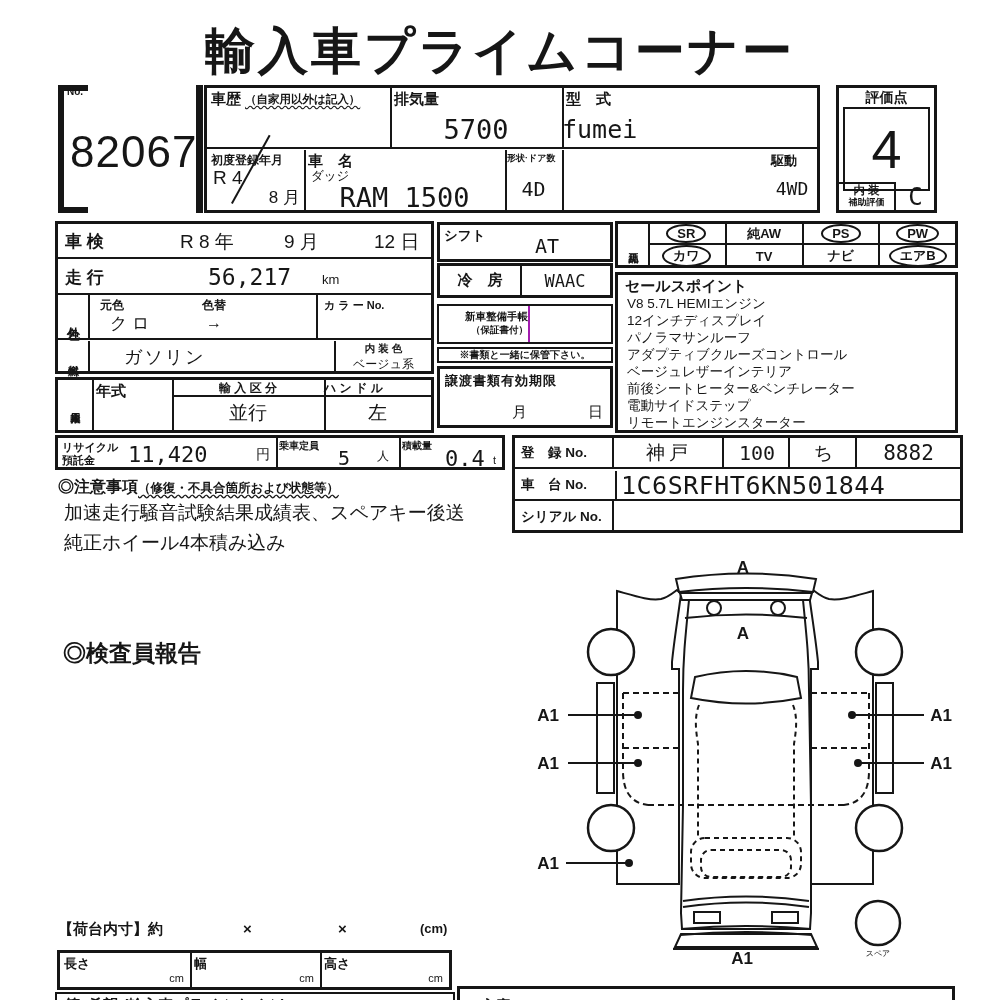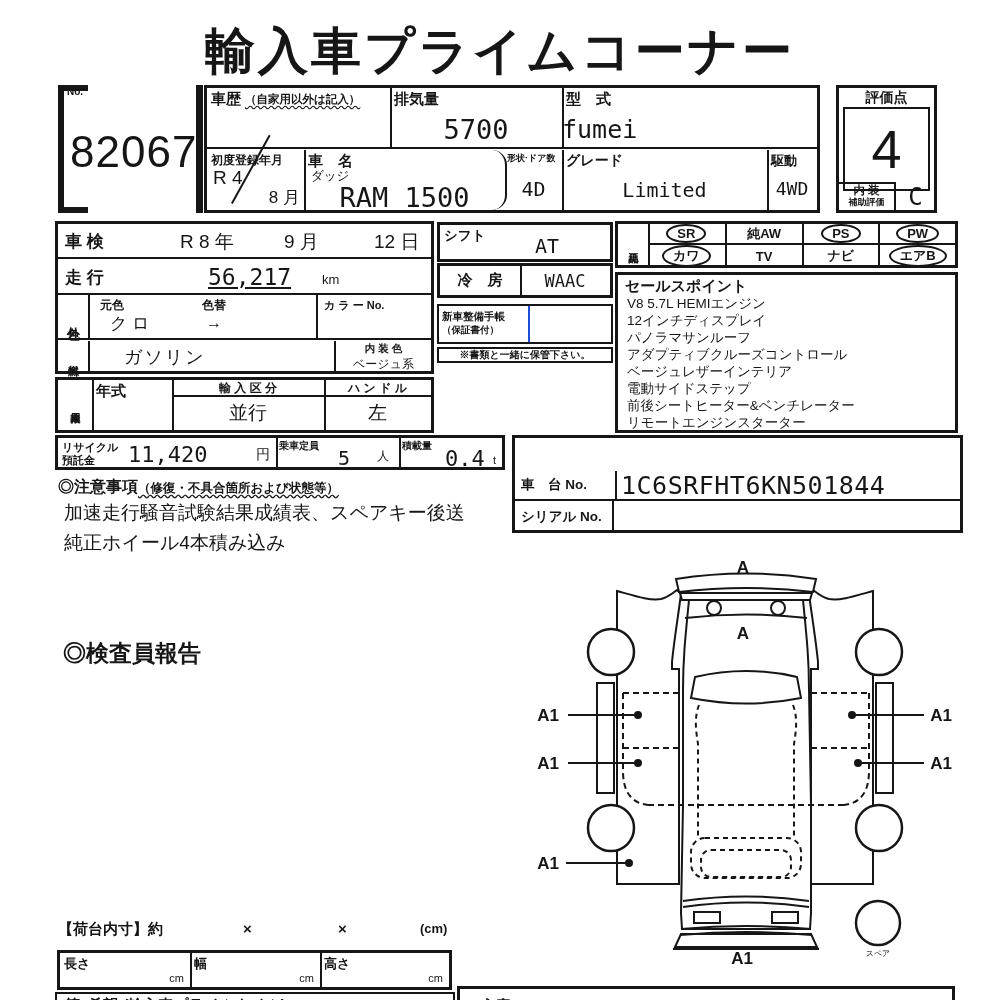--- a/index.html
+++ b/index.html
@@ -54,32 +54,28 @@
       <span class="cell-label" style="font-size:15px;">型　式</span>
       <span class="abs mono" style="left:0;right:0;top:27px;text-align:left;font-size:25px;">fumei</span>
     </div>
 
     <div class="abs" style="left:0;top:61.5px;width:97px;bottom:0;border-right:2.5px solid #161616;">
       <span class="cell-label" style="font-size:12px;white-space:nowrap;">初度登録年月</span>
       <span class="abs" style="left:6px;top:17px;font-size:19px;">R 4</span>
       <span class="abs" style="right:4px;bottom:1px;font-size:17px;">8 月</span>
       <div class="abs" style="left:24px;top:53px;width:78px;border-top:2px solid #161616;transform-origin:0 0;transform:rotate(-61deg);"></div>
     </div>
-    <div class="abs" style="left:97px;top:61.5px;width:201px;bottom:0;border-right:2.5px solid #161616;border-radius:15px;">
+    <div class="abs" style="left:97px;top:61.5px;width:201px;bottom:0;border-right:2.5px solid #161616;">
       <span class="cell-label" style="font-size:15px;">車　名</span>
       <span class="abs" style="left:7px;top:18px;font-size:12.5px;">ダッジ</span>
       <span class="abs mono" style="left:0;right:0;top:32px;text-align:center;font-size:27px;">RAM 1500</span>
     </div>
     <div class="abs" style="left:298px;top:61.5px;width:57px;bottom:0;border-right:2.5px solid #161616;">
       <span class="cell-label" style="font-size:9px;left:2px;white-space:nowrap;">形状·ドア数</span>
       <span class="abs mono" style="left:0;right:0;top:27px;text-align:center;font-size:20px;">4D</span>
-    </div>
-    <div class="abs" style="left:355px;top:61.5px;width:205px;bottom:0;border-right:2.5px solid #161616;">
-      <span class="cell-label" style="font-size:14px;">グレード</span>
-      <span class="abs mono" style="left:0;right:0;top:28px;text-align:center;font-size:20px;">Limited</span>
     </div>
     <div class="abs" style="left:560px;top:61.5px;right:0;bottom:0;">
       <span class="cell-label" style="font-size:13px;">駆動</span>
       <span class="abs mono" style="left:0;right:0;top:28px;text-align:center;font-size:18px;">4WD</span>
     </div>
   </div>
 
   <div class="bx" style="left:836px;top:85px;width:101px;height:128px;">
     <div class="abs b" style="left:0;right:0;top:1px;text-align:center;font-size:14px;">評価点</div>
     <div class="abs ctr" style="left:4px;right:4px;top:19px;height:80px;border:2.5px solid #161616;font-size:54px;">4</div>
@@ -92,21 +88,21 @@
 
   <div class="bx" style="left:55px;top:221px;width:379px;height:153px;">
     <div class="abs" style="left:0;right:0;top:0;height:33px;border-bottom:2.5px solid #161616;">
       <span class="abs b" style="left:7px;top:6px;font-size:17px;">車 検</span>
       <span class="abs" style="left:82px;top:5px;font-size:19px;margin-left:40px;">R 8 年</span>
       <span class="abs" style="left:226px;top:5px;font-size:19px;">9 月</span>
       <span class="abs" style="left:316px;top:5px;font-size:19px;">12 日</span>
     </div>
     <div class="abs" style="left:0;right:0;top:35.5px;height:33px;border-bottom:2.5px solid #161616;">
       <span class="abs b" style="left:7px;top:6px;font-size:17px;">走 行</span>
-      <span class="abs mono" style="left:150px;top:4px;font-size:23px;text-decoration:underline;">56,217</span>
+      <span class="abs mono" style="left:150px;top:4px;font-size:23px;">56,217</span>
       <span class="abs" style="left:264px;top:12px;font-size:13px;">km</span>
     </div>
     <div class="abs" style="left:0;right:0;top:71px;height:43px;border-bottom:2.5px solid #161616;">
       <div class="abs ctr" style="left:0;top:0;bottom:0;width:30px;border-right:2.5px solid #161616;">
         <span class="vt b" style="font-size:13px;">外色</span>
       </div>
       <span class="abs b" style="left:42px;top:2px;font-size:12px;">元色</span>
       <span class="abs b" style="left:144px;top:2px;font-size:12px;">色替</span>
       <span class="abs" style="left:52px;top:17px;font-size:17px;">ク ロ</span>
       <span class="abs b" style="left:148px;top:19px;font-size:16px;">→</span>
@@ -131,41 +127,46 @@
       <span class="vt b" style="font-size:10px;line-height:10px;">輸入車用</span>
     </div>
     <div class="abs" style="left:34px;top:0;bottom:0;width:80px;border-right:2.5px solid #161616;">
       <span class="cell-label" style="font-size:15px;">年式</span>
     </div>
     <div class="abs" style="left:114px;top:0;bottom:0;width:152px;border-right:2.5px solid #161616;">
       <div class="b" style="height:15px;border-bottom:2px solid #161616;text-align:center;font-size:12px;">輸 入 区 分</div>
       <div class="ctr" style="height:32px;font-size:19px;">並行</div>
     </div>
     <div class="abs" style="left:266px;top:0;bottom:0;right:0;">
-      <div class="b" style="height:15px;border-bottom:2px solid #161616;text-align:center;font-size:12px;">ハ ン ド ル</div>
+      <div class="b" style="height:15px;border-bottom:2px solid #161616;font-size:12px;">ハ ン ド ル</div>
       <div class="ctr" style="height:32px;font-size:19px;">左</div>
     </div>
   </div>
 
   <div class="bx" style="left:437px;top:222px;width:176px;height:40px;">
     <span class="cell-label" style="font-size:13.5px;">シフト</span>
     <span class="abs mono" style="left:95px;top:9px;font-size:20px;">AT</span>
   </div>
   <div class="bx" style="left:437px;top:263px;width:176px;height:35px;">
     <div class="abs ctr b" style="left:0;top:0;bottom:0;width:80px;border-right:2.5px solid #161616;font-size:15px;">冷　房</div>
     <div class="abs ctr mono" style="left:80px;top:0;bottom:0;right:0;font-size:17px;">WAAC</div>
   </div>
   <div class="bx2" style="left:437px;top:304px;width:176px;height:40px;">
-    <div class="abs" style="left:0;top:0;bottom:0;width:86px;border-right:2px solid #1d4ed8;padding:3px 0 0 3px;">
+    <div class="abs" style="left:0;top:0;bottom:0;width:86px;border-right:2px solid #a21caf;padding:3px 0 0 3px;text-align:right;">
       <div class="b" style="font-size:10.5px;line-height:14px;">新車整備手帳</div>
       <div class="b" style="font-size:9.5px;line-height:13px;">（保証書付）</div>
     </div>
   </div>
   <div class="bx2 ctr" style="left:437px;top:347px;width:176px;height:16px;">
     <span class="b" style="font-size:10px;white-space:nowrap;">※書類と一緒に保管下さい。</span>
+  </div>
+  <div class="bx" style="left:437px;top:366px;width:176px;height:62px;">
+    <span class="abs b" style="left:5px;top:3px;font-size:13px;letter-spacing:1px;white-space:nowrap;">譲渡書類有効期限</span>
+    <span class="abs" style="left:72px;top:34px;font-size:15px;">月</span>
+    <span class="abs" style="left:148px;top:34px;font-size:15px;">日</span>
   </div>
 
   <div class="bx" style="left:615px;top:221px;width:343px;height:47px;">
     <div class="abs ctr" style="left:0;top:0;bottom:0;width:30px;border-right:2.5px solid #161616;">
       <span class="vt b" style="font-size:10px;line-height:10px;">純正品</span>
     </div>
     <div class="gwrap">
       <div class="gcell">
           <span class="oval">SR</span>
         </div>
@@ -194,22 +195,22 @@
   </div>
 
   <div class="bx" style="left:615px;top:272px;width:343px;height:161px;">
     <div class="abs b" style="left:7px;top:2px;font-size:15px;">セールスポイント</div>
     <div class="abs" style="left:9px;top:20px;right:2px;">
       <div class="sp-item">V8 5.7L HEMIエンジン</div>
       <div class="sp-item">12インチディスプレイ</div>
       <div class="sp-item">パノラマサンルーフ</div>
       <div class="sp-item">アダプティブクルーズコントロール</div>
       <div class="sp-item">ベージュレザーインテリア</div>
+      <div class="sp-item">前後シートヒーター&amp;ベンチレーター</div>
       <div class="sp-item">電動サイドステップ</div>
-      <div class="sp-item">前後シートヒーター&amp;ベンチレーター</div>
       <div class="sp-item">リモートエンジンスターター</div>
     </div>
   </div>
 
   <div class="bx" style="left:55px;top:435px;width:450px;height:35px;">
     <div class="abs" style="left:0;top:0;bottom:0;width:218px;border-right:2.5px solid #161616;">
       <div class="abs b" style="left:4px;top:2px;font-size:11px;">リサイクル</div>
       <div class="abs b" style="left:4px;top:15px;font-size:11px;">預託金</div>
       <span class="abs mono" style="left:70px;top:4px;font-size:22px;">11,420</span>
       <span class="abs" style="right:6px;top:8px;font-size:14px;">円</span>
@@ -220,20 +221,27 @@
       <span class="abs" style="right:10px;bottom:2px;font-size:12px;">人</span>
     </div>
     <div class="abs" style="left:341px;top:0;bottom:0;right:0;">
       <span class="abs b" style="left:3px;top:1px;font-size:10px;">積載量</span>
       <span class="abs mono" style="left:46px;top:8px;font-size:22px;">0.4</span>
       <span class="abs" style="left:94px;top:16px;font-size:11px;">t</span>
     </div>
   </div>
 
   <div class="bx" style="left:512px;top:435px;width:451px;height:98px;">
+    <div class="abs" style="left:0;right:0;top:0;height:29px;border-bottom:2.5px solid #161616;">
+      <span class="abs b" style="left:6px;top:6px;font-size:13.5px;white-space:nowrap;">登　録 No.</span>
+      <div class="abs ctr" style="left:97px;width:110px;top:0;bottom:0;border-left:2.5px solid #161616;font-size:19px;letter-spacing:4px;">神戸</div>
+      <div class="abs ctr mono" style="left:207px;width:66px;top:0;bottom:0;border-left:2px solid #161616;font-size:20px;">100</div>
+      <div class="abs ctr" style="left:273px;width:67px;top:0;bottom:0;border-left:2px solid #161616;font-size:19px;">ち</div>
+      <div class="abs ctr mono" style="left:340px;right:0;top:0;bottom:0;border-left:2px solid #161616;font-size:21px;">8882</div>
+    </div>
     <div class="abs" style="left:0;right:0;top:31.5px;height:29px;border-bottom:2.5px solid #161616;">
       <span class="abs b" style="left:6px;top:6px;font-size:13.5px;white-space:nowrap;">車　台 No.</span>
       <div class="abs mono" style="left:100px;top:1px;border-left:2.5px solid #161616;padding-left:4px;right:0;bottom:0;font-size:25px;letter-spacing:0.5px;">1C6SRFHT6KN501844</div>
     </div>
     <div class="abs" style="left:0;right:0;top:63px;bottom:0;">
       <span class="abs b" style="left:6px;top:7px;font-size:13.5px;white-space:nowrap;">シリアル No.</span>
       <div class="abs" style="left:97px;top:0;bottom:0;right:0;border-left:2.5px solid #161616;"></div>
     </div>
   </div>
 

